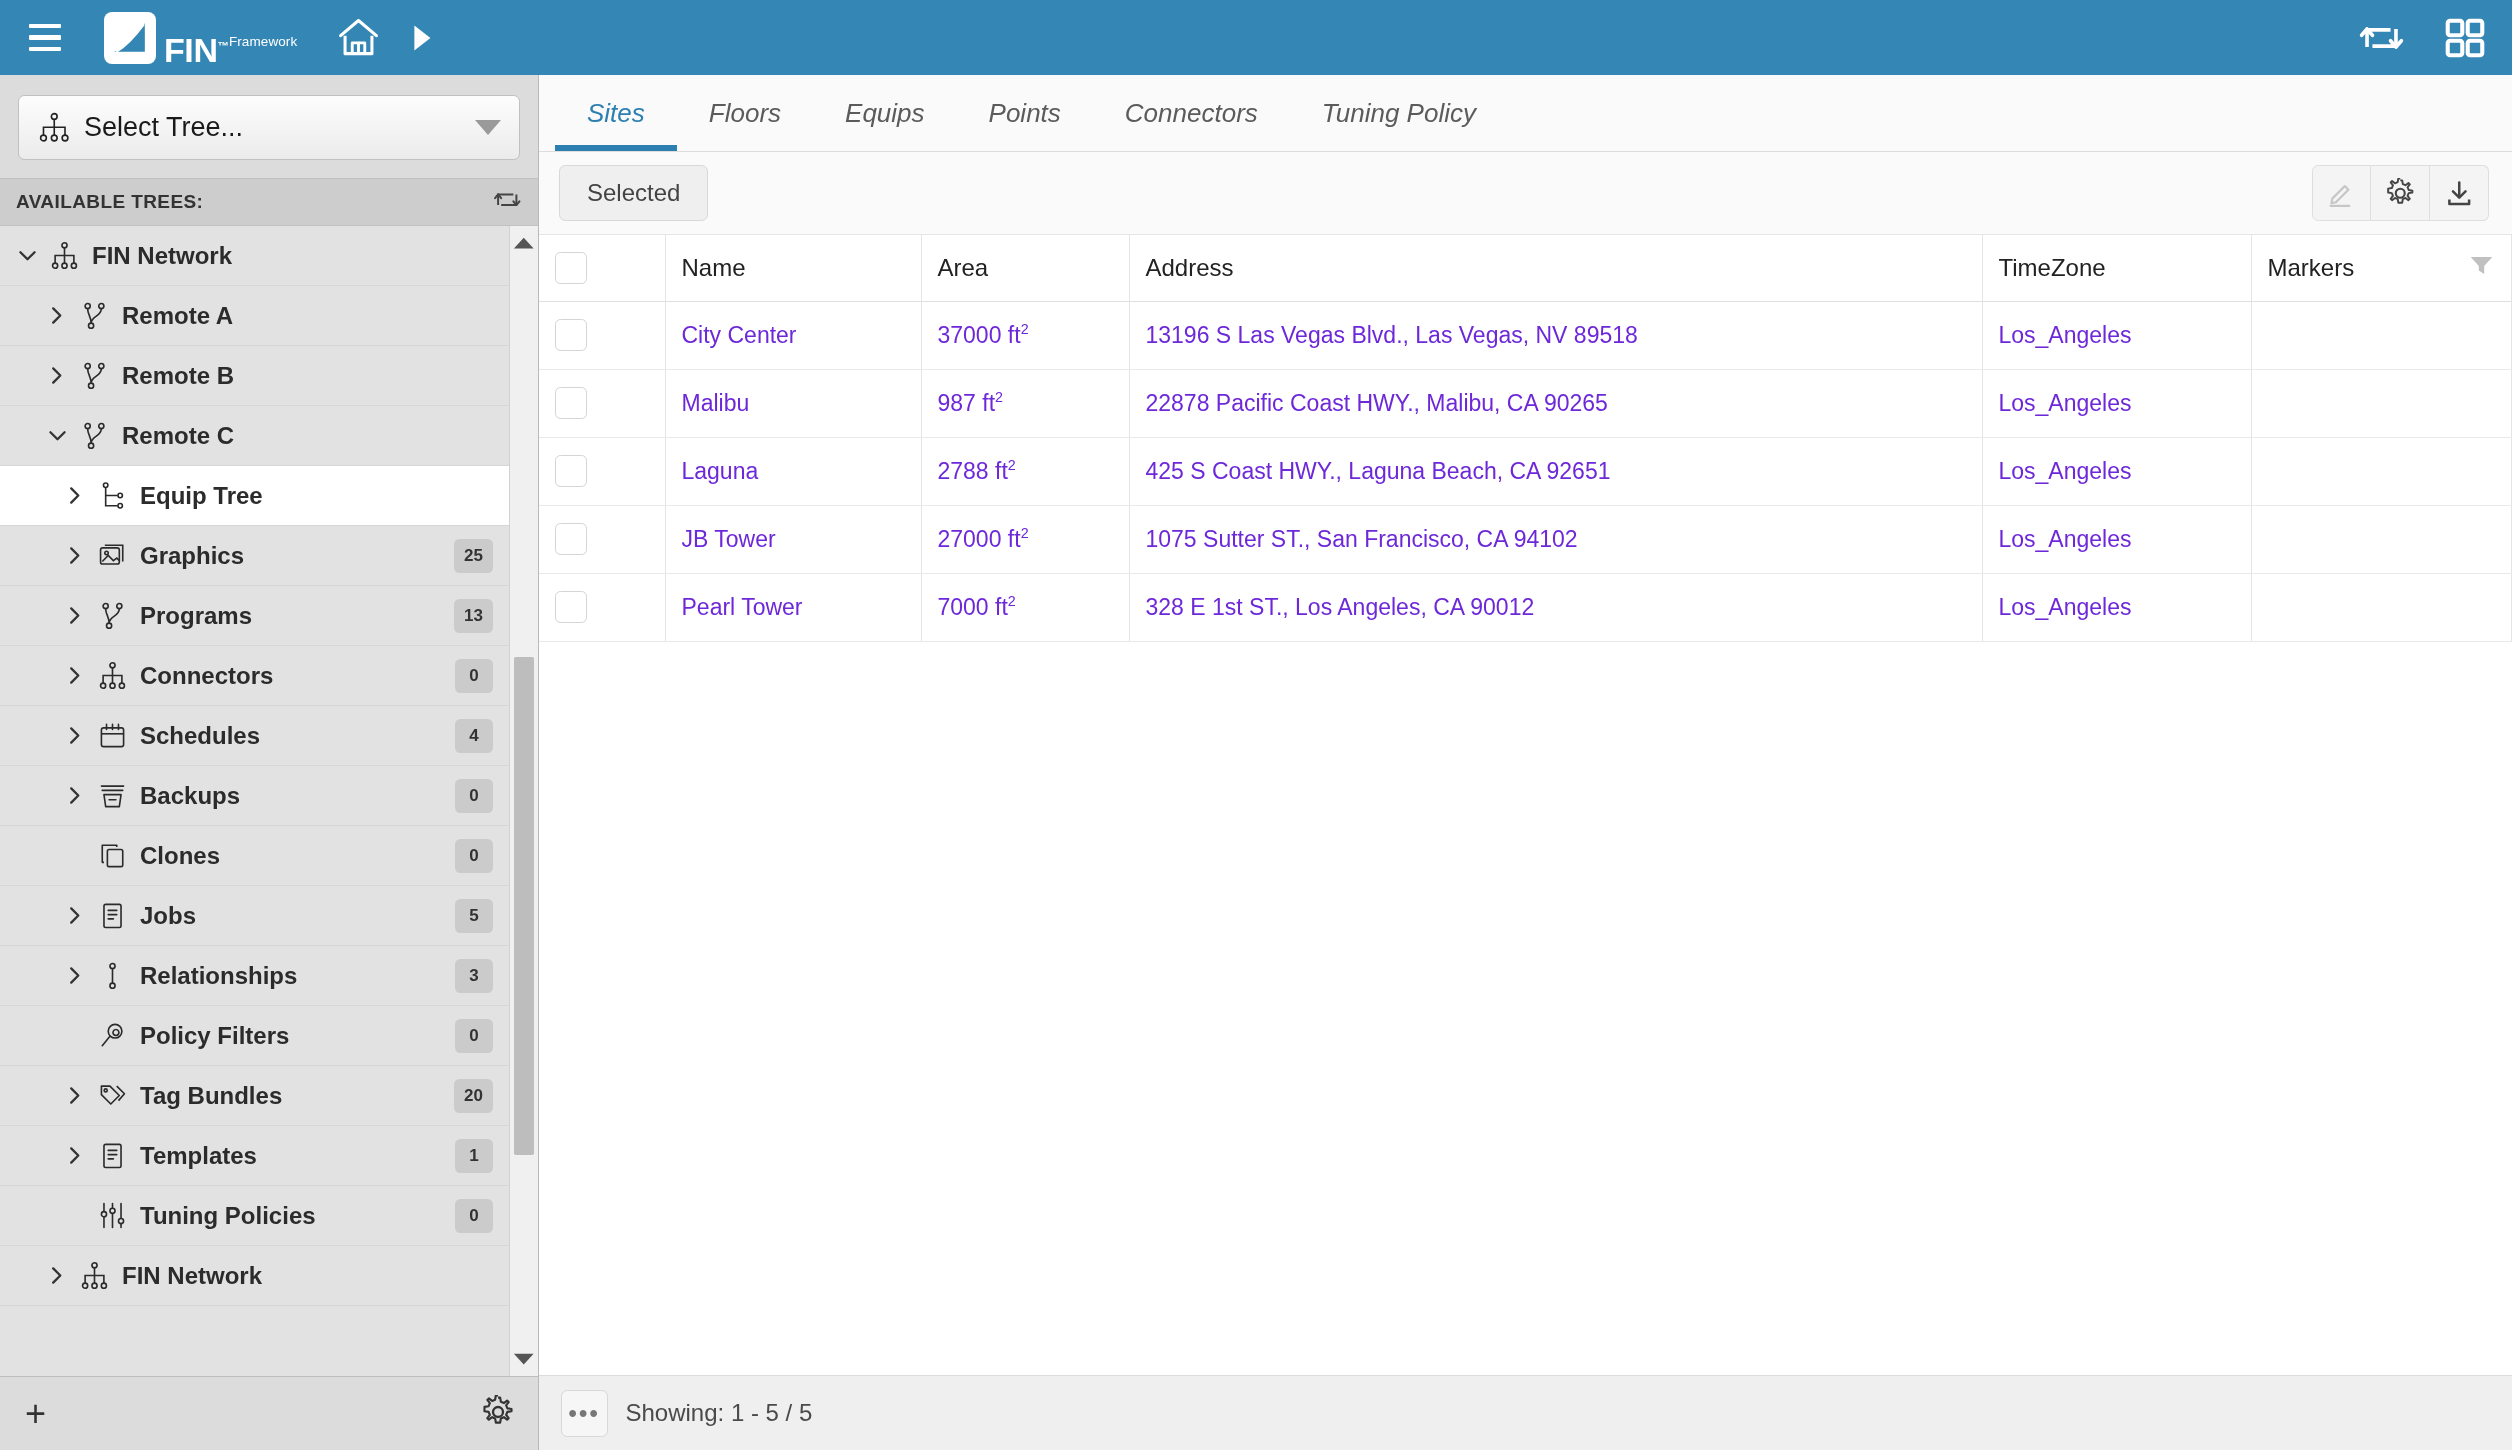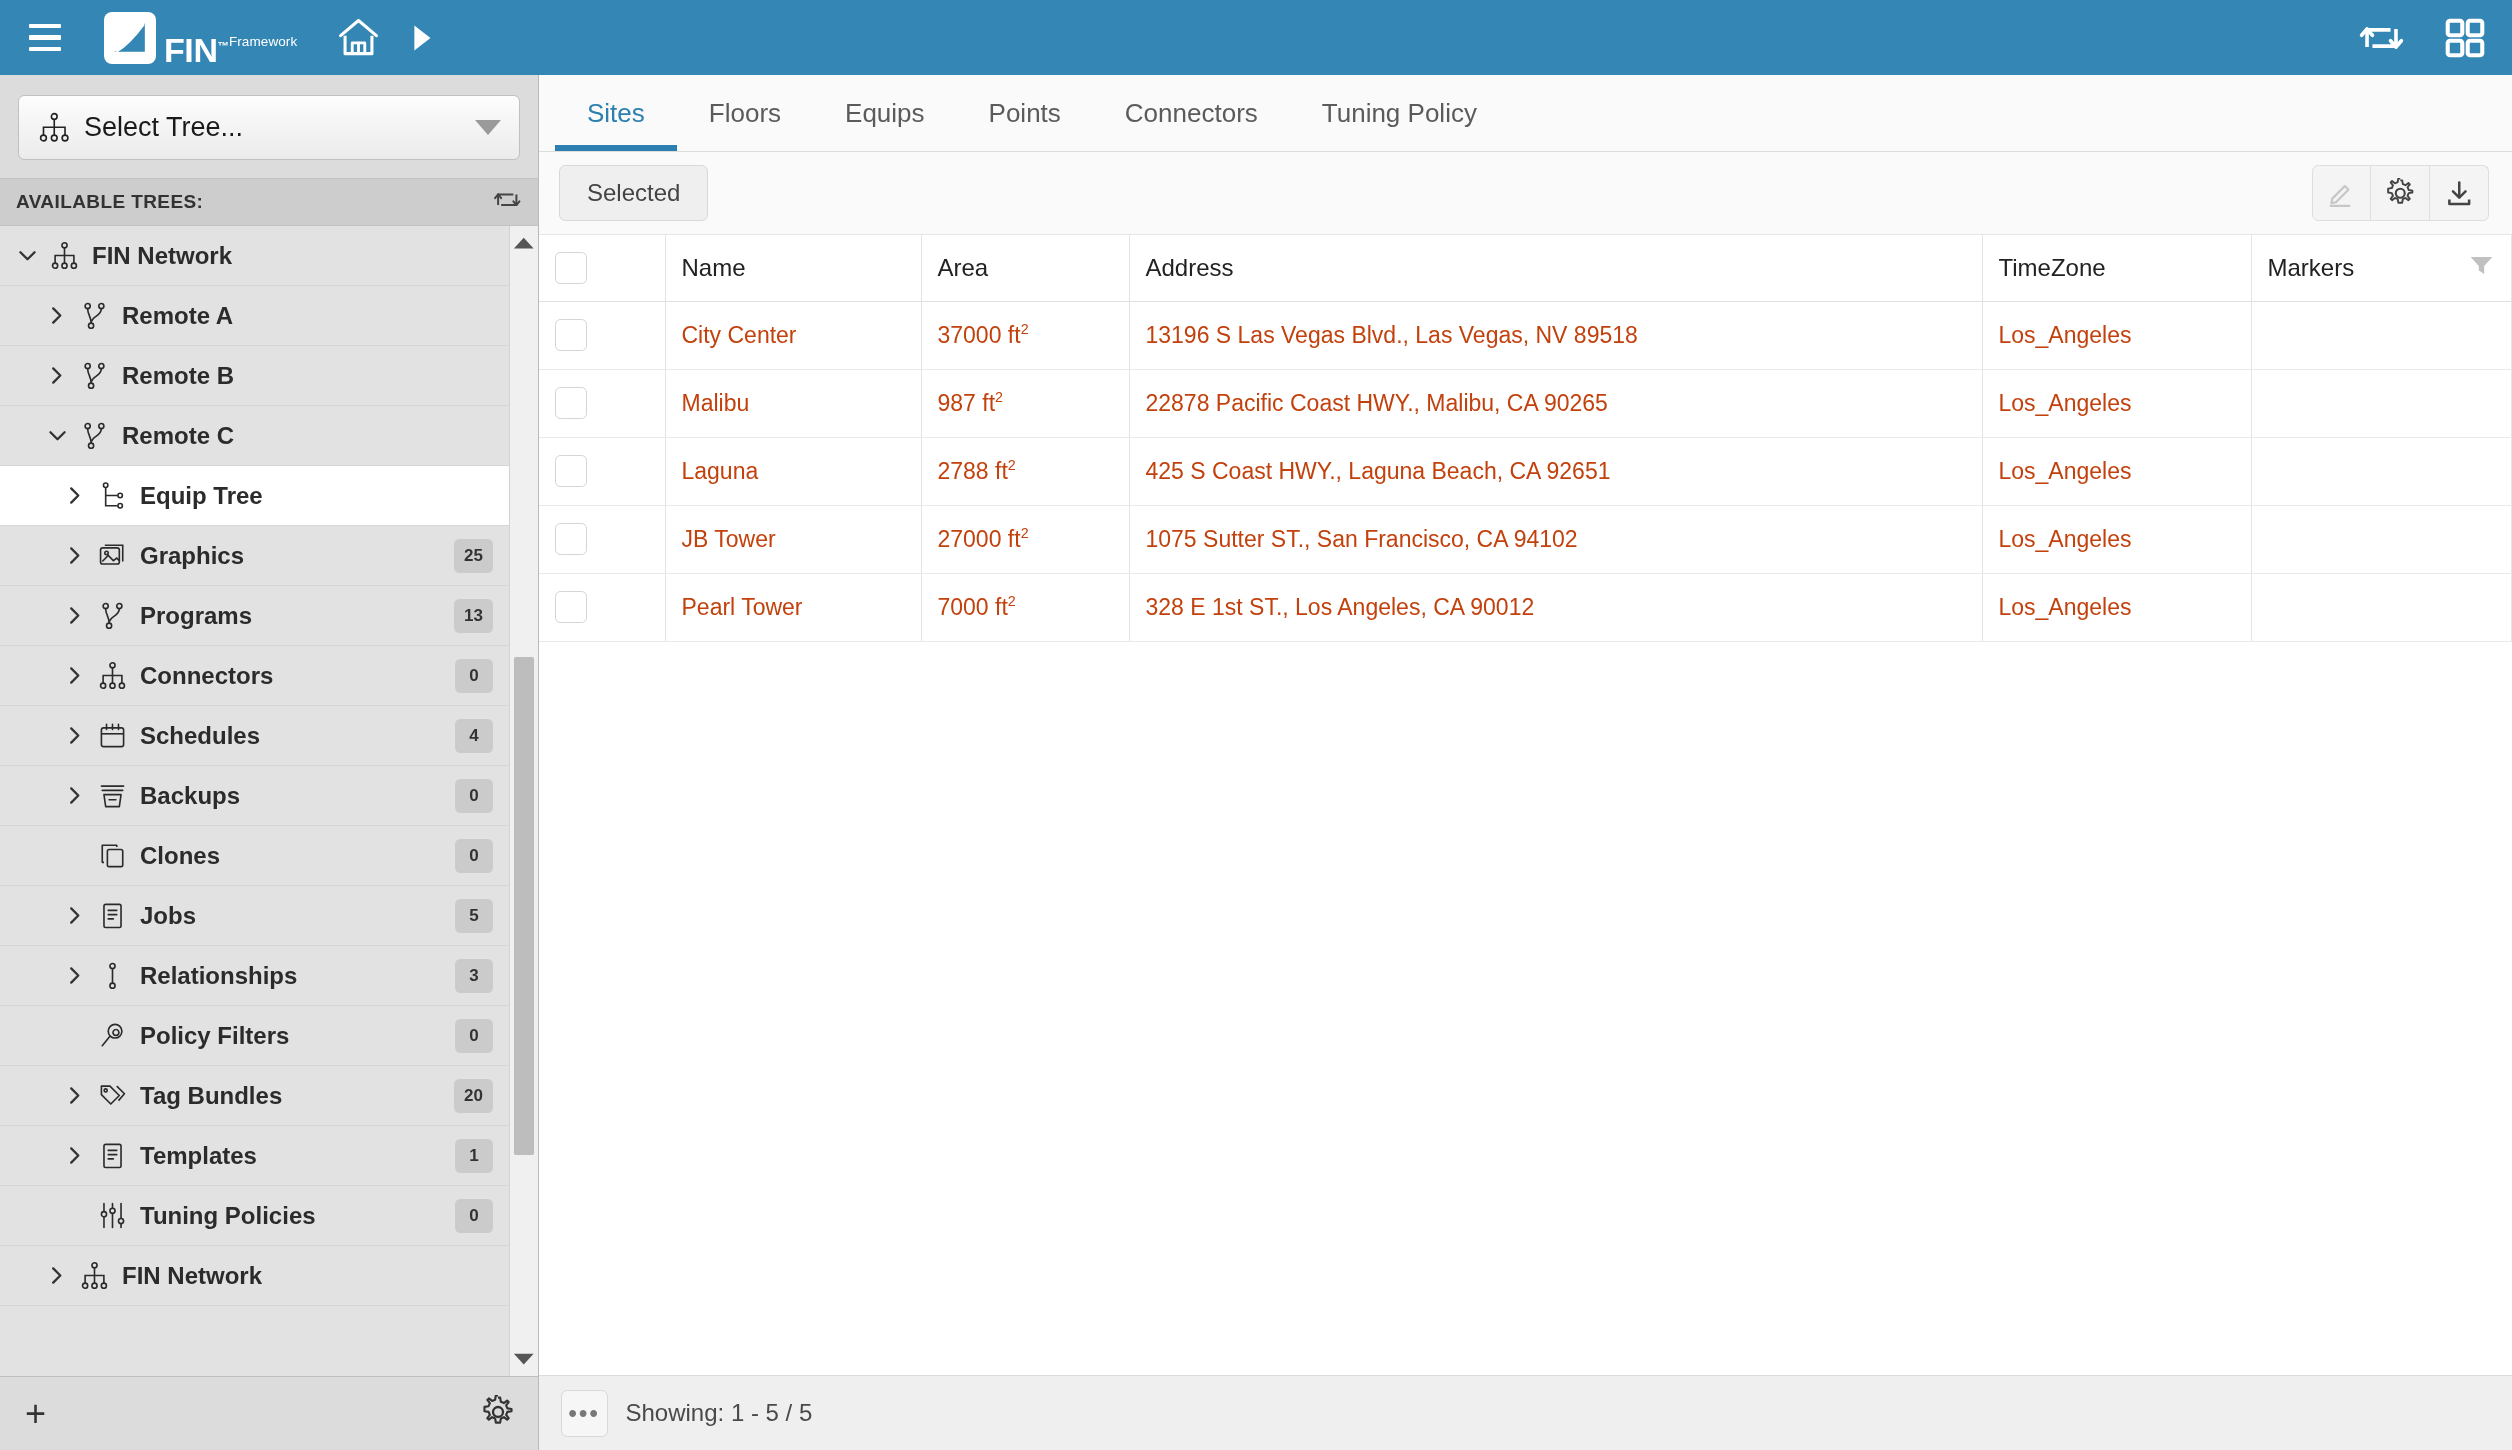--- a/index.html
+++ b/index.html
@@ -114,20 +114,21 @@
 
   .tabs {
     height: 77px; min-height: 77px;
     background: #fafafa; border-bottom: 0.9px solid #ddd;
     display:flex; align-items: stretch; padding-left: 16px;
   }
   .tab {
     display:flex; align-items:center; padding: 0 32px;
     font-size: 26px; color:#5b5b5b; cursor:pointer;
     position: relative;
+    font-style: italic;
   }
   .tab.active { color: #2c7fb0; }
   .tab.active::after {
     content:""; position:absolute; left:0; right:0; bottom:0; height: 6.3px; background:#2c7fb0;
   }
 
   .toolbar {
     height: 83px; min-height:83px; background:#fafafa;
     display:flex; align-items:center; padding: 0 23px 0 20px;
     border-bottom: 0.9px solid #e6e6e6;
@@ -151,21 +152,21 @@
   table.grid { width:100%; border-collapse: collapse; table-layout: fixed; }
   table.grid th, table.grid td {
     border-right: 0.9px solid #e4e4e4; border-bottom: 0.9px solid #e9e9e9;
     text-align: left; vertical-align: middle;
   }
   table.grid th {
     height: 66px; font-size: 24px; font-weight: 400; color:#222;
     padding: 0 16px; background:#fff; border-bottom: 0.9px solid #e0e0e0;
   }
   table.grid td {
-    height: 68px; font-size: 23px; color:#c2410c; padding: 0 16px;
+    height: 68px; font-size: 23px; color:#6d28d9; padding: 0 16px;
   }
   .col-chk { width: 126px; }
   .col-name { width: 256px; }
   .col-area { width: 208px; }
   .col-addr { width: 853px; }
   .col-tz { width: 269px; }
   .col-mk { width: auto; }
   .col-chk, td.col-chk { text-align:center; padding:0; }
   .chk {
     width: 32px; height: 32px; border: 1.8px solid #d5d5d5; border-radius: 5.4px;

